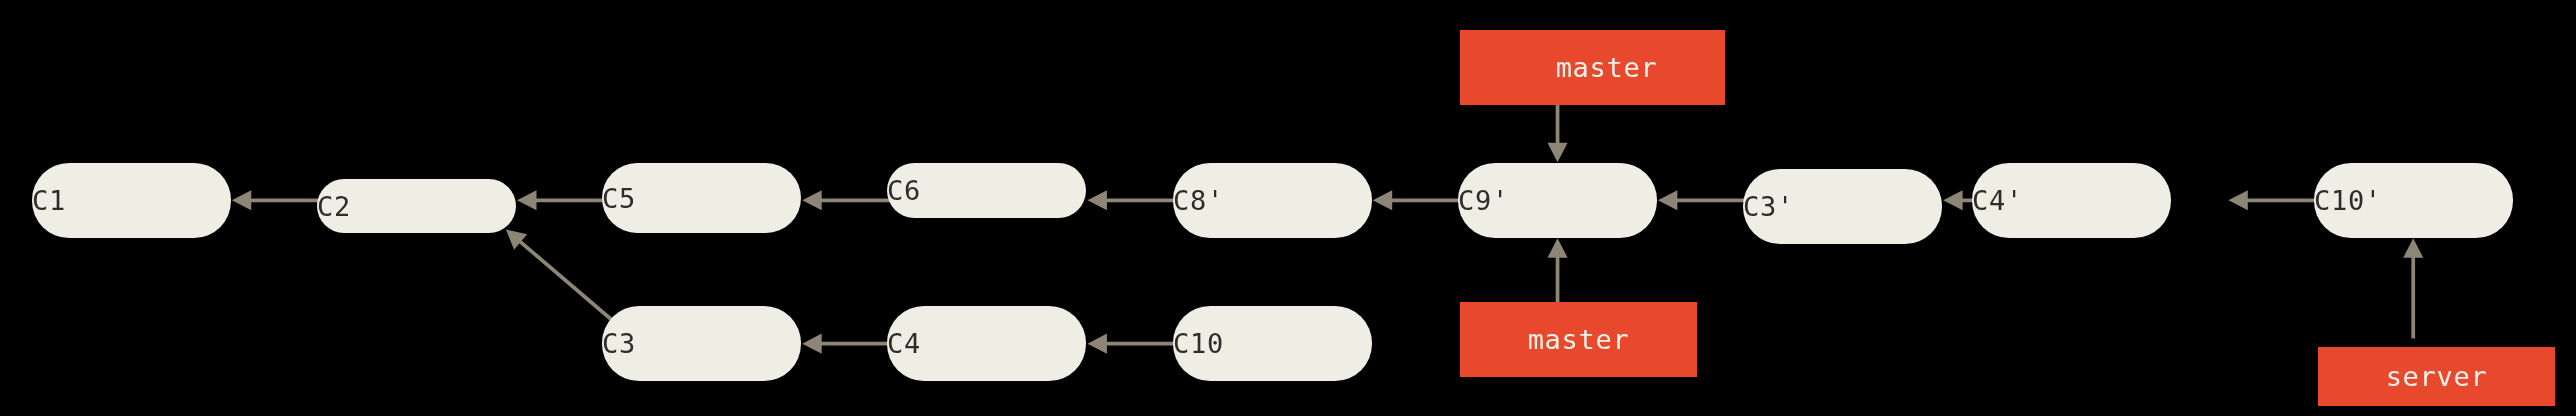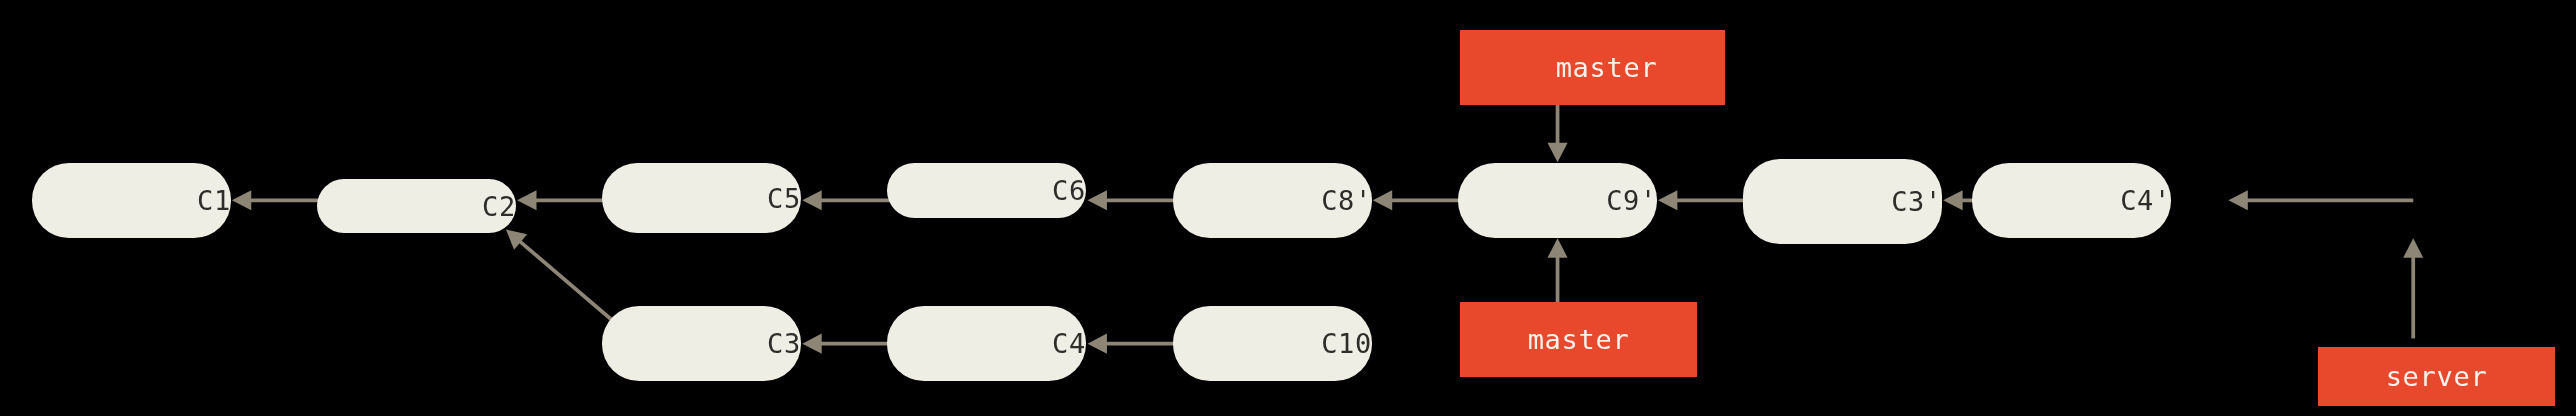--- a/index.html
+++ b/index.html
@@ -21,21 +21,21 @@
     top: 0;
     width: 2576px;
     height: 417px;
   }
   .pill {
     position: absolute;
     background: var(--node-fill, #EFEEE5);
     border-radius: 37px;
     display: flex;
     align-items: center;
-    justify-content: flex-end;
+    justify-content: flex-start;
   }
   .pill .lbl {
     font-size: 27px;
     letter-spacing: 0.7px;
     color: var(--node-text, #2E2D29);
     white-space: pre;
   }
   .branch {
     position: absolute;
     background: var(--branch-fill, #E8482B);
@@ -95,25 +95,28 @@
     </div>
     <div class="pill" style="left: 887px; top: 163px; width: 199px; height: 55px;">
       <span class="lbl">C6</span>
     </div>
     <div class="pill" style="left: 1173px; top: 163px; width: 199px; height: 75px;">
       <span class="lbl">C8'</span>
     </div>
     <div class="pill" style="left: 1458px; top: 163px; width: 199px; height: 75px;">
       <span class="lbl">C9'</span>
     </div>
-    <div class="pill" style="left: 1743px; top: 159px; width: 199px; height: 85px;">
+    <div class="pill" style="left: 1743px; top: 169px; width: 199px; height: 75px;">
       <span class="lbl">C3'</span>
     </div>
     <div class="pill" style="left: 1972px; top: 163px; width: 199px; height: 75px;">
       <span class="lbl">C4'</span>
+    </div>
+    <div class="pill" style="left: 2314px; top: 163px; width: 199px; height: 75px;">
+      <span class="lbl">C10'</span>
     </div>
     <div class="pill" style="left: 602px; top: 306px; width: 199px; height: 75px;">
       <span class="lbl">C3</span>
     </div>
     <div class="pill" style="left: 887px; top: 306px; width: 199px; height: 75px;">
       <span class="lbl">C4</span>
     </div>
     <div class="pill" style="left: 1173px; top: 306px; width: 199px; height: 75px;">
       <span class="lbl">C10</span>
     </div>

